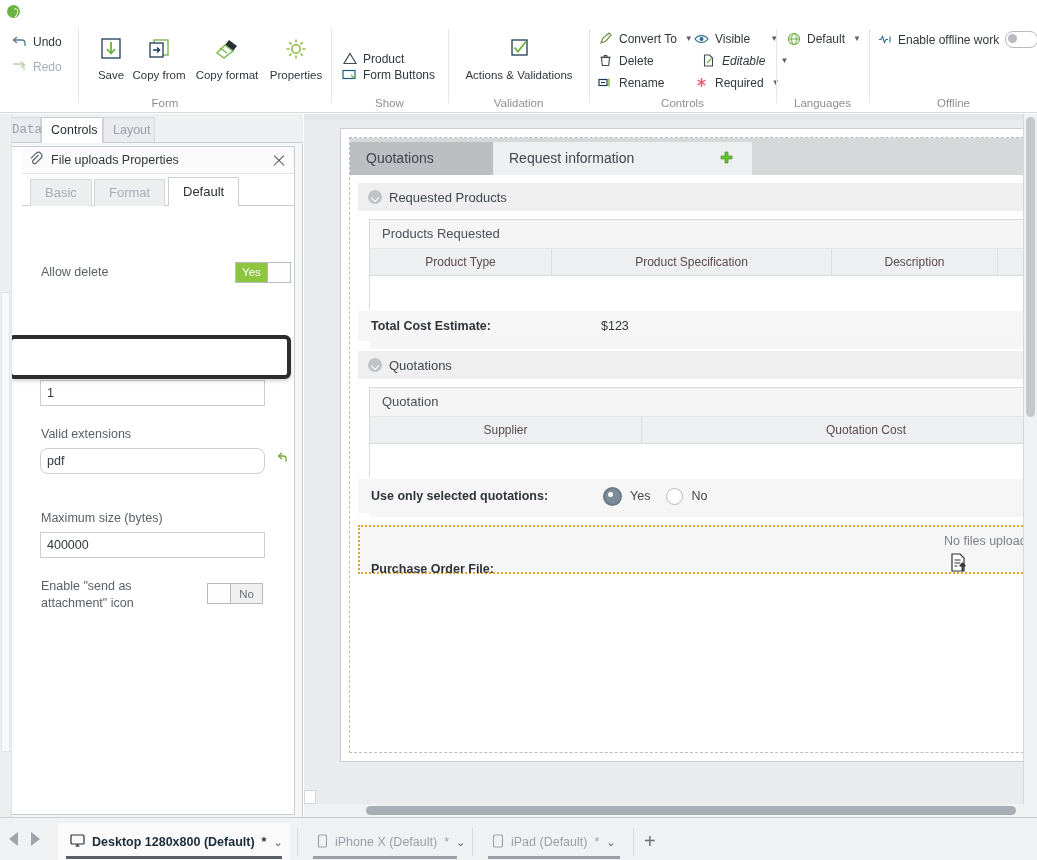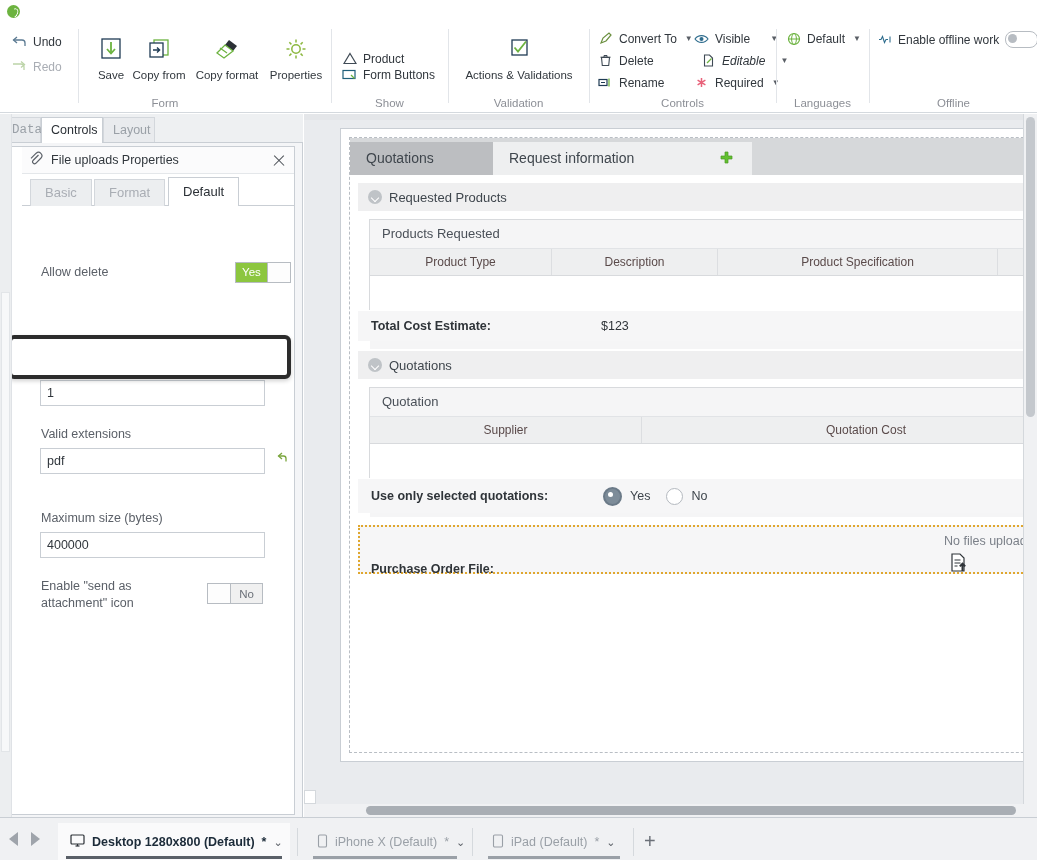--- a/index.html
+++ b/index.html
@@ -448,21 +448,21 @@
           <span class="swtoggle">
             <span class="on">Yes</span>
             <span class="knob"></span>
           </span>
         </div>
 
         <div style="position:absolute;left:19px;top:153px;" class="field-label">Max files</div>
         <input class="txtinput" style="position: absolute; left: 18px; top: 174px;" type="text" value="1">
 
         <div style="position:absolute;left:19px;top:221px;" class="field-label">Valid extensions</div>
-        <input class="txtinput" style="position: absolute; left: 18px; top: 242px;" type="text" value="pdf">
+        <input class="txtinput" style="position: absolute; left: 18px; top: 242px; border-radius: 8px;" type="text" value="pdf">
         <span style="position:absolute;left:249px;top:245px;">
           <svg width="16" height="14" viewBox="0 0 16 14">
               <path d="M11 2 L7.5 5 L11 8" fill="none" stroke="#7aa53d" stroke-width="1.3"></path>
               <path d="M7.5 5 H12.5 a2.5 2.5 0 0 1 2.5 2.5 v3" fill="none" stroke="#7aa53d" stroke-width="1.3"></path>
             </svg>
         </span>
 
         <div style="position:absolute;left:19px;top:305px;" class="field-label">Maximum size (bytes)</div>
         <input class="txtinput" style="position: absolute; left: 18px; top: 326px;" type="text" value="400000">
 
@@ -506,22 +506,22 @@
       <div class="sectionbox" style="left:17px;top:54px;width:744px;height:128px;">
         <div class="sect-head">
           <span class="chev"></span>
           <span class="stitle">Requested Products</span>
         </div>
 
         <div class="grid" style="position:absolute;left:11px;top:36px;width:722px;height:91px;">
           <div class="grid-title">Products Requested</div>
           <div class="grid-head">
             <div class="gh" style="width:182px;">Product Type</div>
+            <div class="gh" style="width:280px;">Product Specification</div>
             <div class="gh" style="width:166px;">Description</div>
-            <div class="gh" style="width:280px;">Product Specification</div>
             <div class="gh" style="width:92px;border-right:none;"></div>
           </div>
           <div class="grid-row"></div>
           <div class="grid-foot"></div>
         </div>
       </div>
 
       <div style="position:absolute;left:17px;top:182px;width:744px;height:30px;background:#f6f6f7;display:flex;align-items:center;">
         <span class="boldlabel" style="margin-left:13px;width:230px;">Total Cost Estimate:</span>
         <span style="font-size:12.5px;color:#2f3439;">$123</span>

